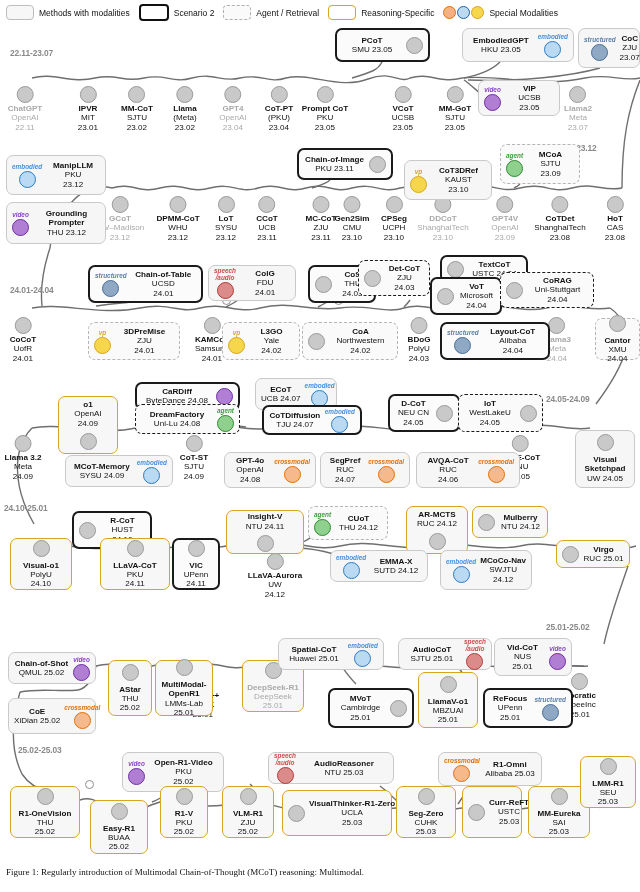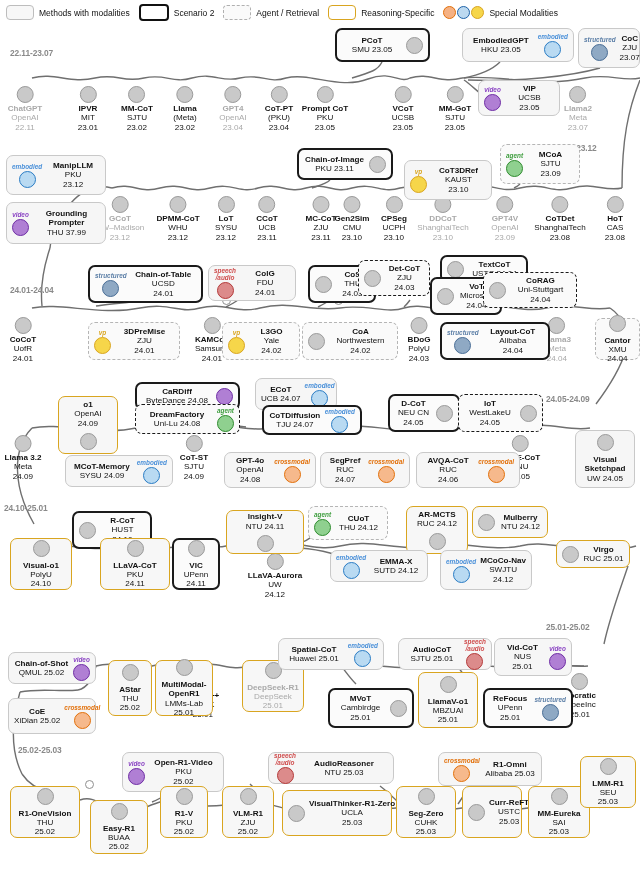--- a/index.html
+++ b/index.html
@@ -360,21 +360,21 @@
           <span class="sub">PKU<br>23.12</span>
         </div>
       </div>
       <div class="card plain" style="left: 6px; top: 202px; width: 100px; height: 42px;">
         <div class="stack">
           <span class="tagw t-video">video</span>
           <span class="circ video"></span>
         </div>
         <div class="txt">
           <span class="nm">Grounding<br>Prompter</span>
-          <span class="sub">THU 37.99</span>
+          <span class="sub">THU 23.12</span>
         </div>
       </div>
       <div class="card black" style="left: 297px; top: 148px; width: 96px; height: 32px;">
         <div class="txt">
           <span class="nm">Chain-of-Image</span>
           <span class="sub">PKU 23.11</span>
         </div>
         <span class="circ "></span>
       </div>
       <div class="card plain" style="left: 404px; top: 144px; width: 88px; height: 40px; margin-top: 16px;">
@@ -438,21 +438,21 @@
           <span class="sub">USTC 24.04</span>
         </div>
       </div>
       <div class="card black" style="left: 430px; top: 277px; width: 72px; height: 38px;">
         <span class="circ "></span>
         <div class="txt">
           <span class="nm">VoT</span>
           <span class="sub">Microsoft<br>24.04</span>
         </div>
       </div>
-      <div class="card dash" style="left: 483px; top: 272px; width: 94px; height: 36px;">
+      <div class="card dash" style="left: 500px; top: 272px; width: 94px; height: 36px;">
         <span class="circ "></span>
         <div class="txt">
           <span class="nm">CoRAG</span>
           <span class="sub">Uni-Stuttgart<br>24.04</span>
         </div>
       </div>
       <div class="card dashlt" style="left: 88px; top: 322px; width: 92px; height: 38px;">
         <div class="stack">
           <span class="tagw t-vp">vp</span>
           <span class="circ vp"></span>
@@ -870,13 +870,14 @@
       </div>
       <div class="card gold" style="left: 580px; top: 756px; width: 56px; height: 52px; flex-direction: column; justify-content: center;">
         <span class="circ "></span>
         <div class="txt">
           <span class="nm">LMM-R1</span>
           <span class="sub">SEU<br>25.03</span>
         </div>
       </div>
     </div>
 
+  <div class="caption">Figure 1: Regularly introduction of Multimodal Chain-of-Thought (MCoT) reasoning: Multimodal.</div>
 </div>
 
 </body></html>

